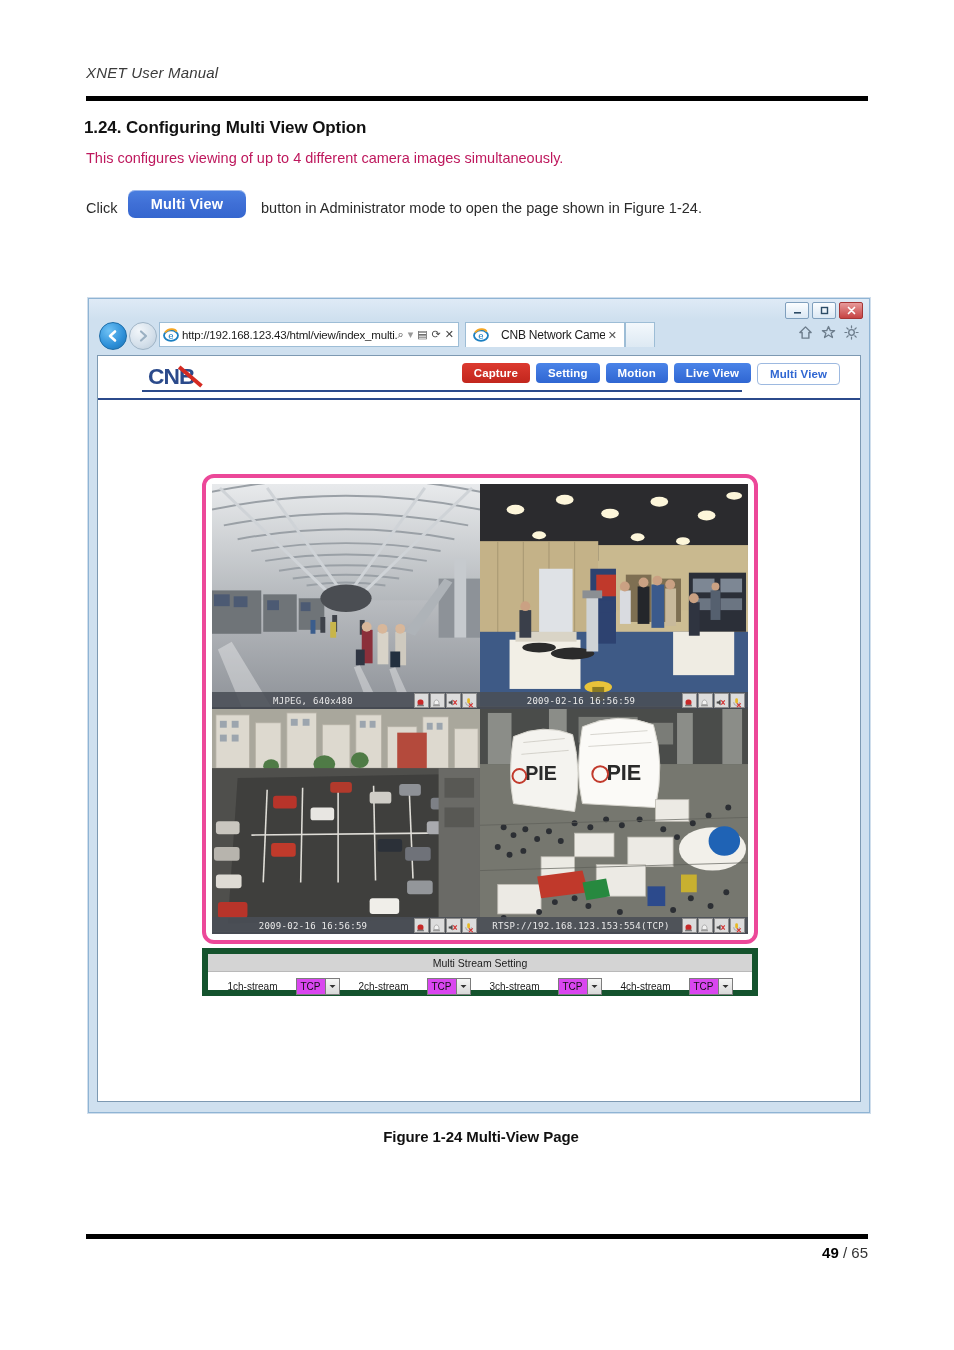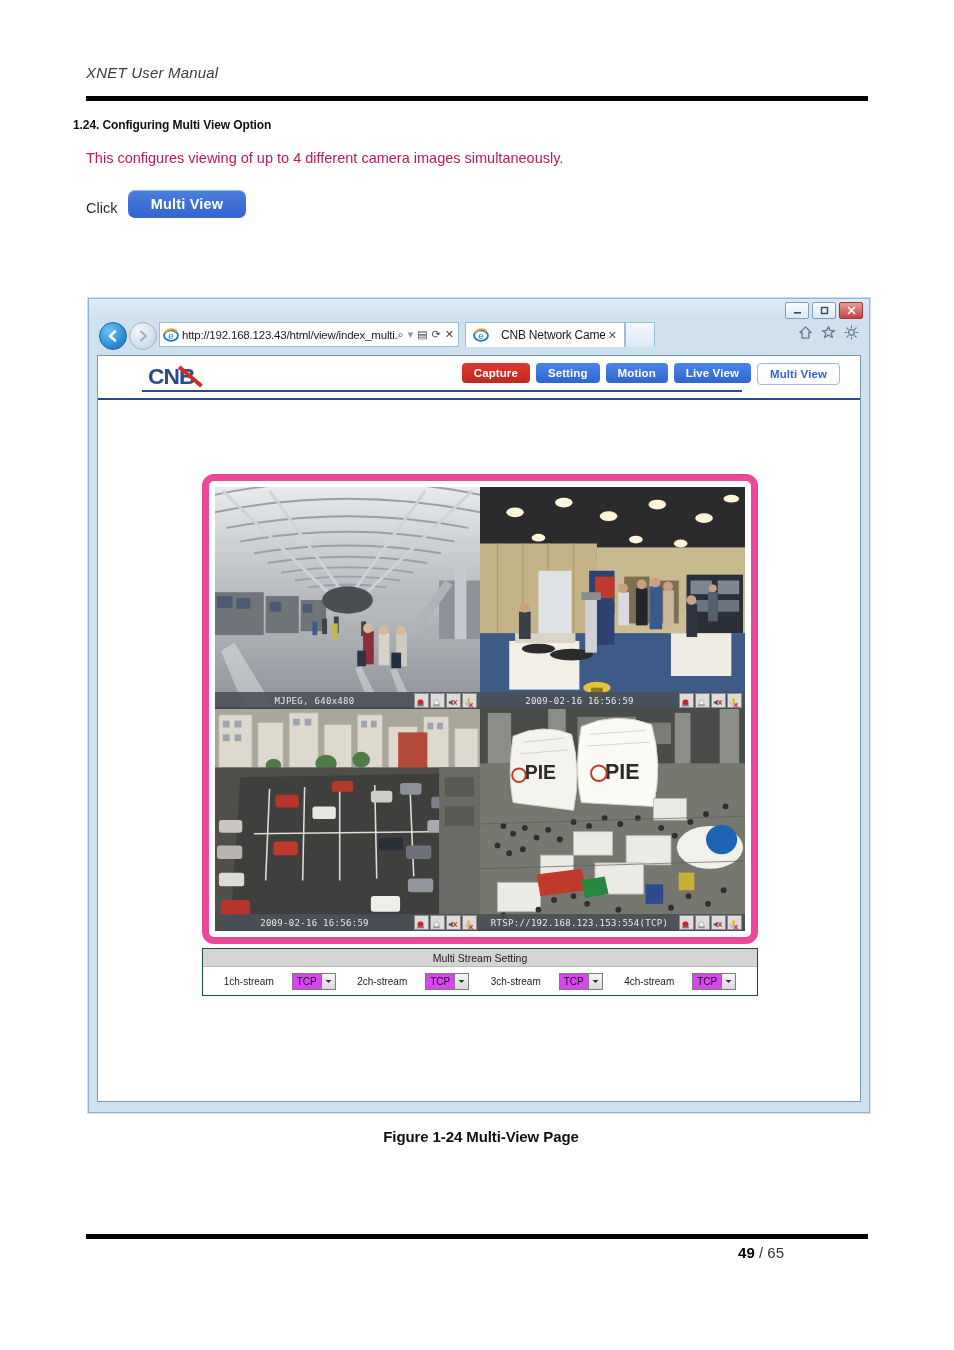--- a/index.html
+++ b/index.html
@@ -4,34 +4,34 @@
 <style>
   html,body{margin:0;padding:0;}
   body{
     width:954px;height:1350px;
     background:#ffffff;
     font-family:"Liberation Sans", sans-serif;
     color:#231f20;
     position:relative;
     overflow:hidden;
   }
-  .page{position:relative;width:870px;height:1350px;}
+  .page{position:relative;width:954px;height:1350px;}
 
   
   .doc-header{
     position:absolute;left:86px;top:64px;
     font-size:15px;font-style:italic;color:#3a3a3a;
     letter-spacing:.2px;
   }
   .rule-top{
     position:absolute;left:86px;top:96px;width:782px;height:5px;background:#000;
   }
   .h2{
-    position:absolute;left:73px;top:118px;
-    font-size:12px;font-weight:bold;color:#111;
+    position:absolute;left:84px;top:118px;
+    font-size:17px;font-weight:bold;color:#111;
     letter-spacing:-.1px;
   }
   .p1{
     position:absolute;left:86px;top:148px;width:790px;
     font-size:14.5px;color:#be185d;line-height:21px;
   }
   .click-line{
     position:absolute;left:86px;top:190px;width:790px;height:34px;
   }
   .click-word{
@@ -160,21 +160,21 @@
   .navpill.blue{background:linear-gradient(180deg,#4a84e8 0%,#2f66d2 100%);}
   .navpill.active{
     background:#ffffff;color:#2f66d2;border:1px solid #9db9e0;
   }
   .blueline{
     position:absolute;left:0;top:42px;width:100%;height:2px;background:#2b4a8b;
   }
 
   .video-wrap{
     position:absolute;left:104px;top:118px;width:556px;height:470px;
-    border:7px solid #ec4899;border-radius:12px;background:#ffffff;
+    border:4px solid #ec4899;border-radius:12px;background:#ffffff;
     box-sizing:border-box;padding:6px;
   }
   .grid{
     position:relative;width:100%;height:100%;display:grid;
     grid-template-columns:1fr 1fr;grid-template-rows:1fr 1fr;
   }
   .cell{position:relative;overflow:hidden;background:#2c2f33;}
   .cell .scene{position:absolute;inset:0;}
   .overlay{
     position:absolute;left:0;right:0;bottom:0;height:17px;
@@ -184,21 +184,21 @@
   .ov-text{
     flex:1 1 auto;text-align:center;color:#e9e9e9;font-size:9px;
     font-family:"DejaVu Sans Mono", monospace;letter-spacing:.3px;
     white-space:nowrap;overflow:hidden;
   }
   .ov-icons{flex:0 0 auto;display:flex;gap:1px;padding-right:3px;}
   .ov-ic{width:13px;height:13px;border:1px solid #8d8d8d;background:#dcdcdc;position:relative;}
 
   .mss{
     position:absolute;left:104px;top:592px;width:556px;height:48px;
-    border:1px solid #14532d;background:#ffffff;box-sizing:border-box;
+    border:6px solid #14532d;background:#ffffff;box-sizing:border-box;
   }
   .mss-title{
     height:17px;background:#d4d4d4;border-bottom:1px solid #b9b9b9;
     display:flex;align-items:center;justify-content:center;
     font-size:10.5px;color:#1b1b1b;
   }
   .mss-row{
     height:29px;display:flex;align-items:center;justify-content:space-around;
     padding:0 10px;
   }
@@ -234,20 +234,21 @@
 
   <div class="doc-header">XNET User Manual</div>
   <div class="rule-top"></div>
 
   <div class="h2">1.24. Configuring Multi View Option</div>
   <div class="p1">This configures viewing of up to 4 different camera images simultaneously.</div>
 
   <div class="click-line">
     <span class="click-word">Click</span>
     <span class="mv-chip">Multi View</span>
+    <span class="click-rest">button in Administrator mode to open the page shown in Figure 1-24.</span>
   </div>
 
 
   <div class="browser">
 
     <div class="browser-titlebar">
       <div class="winbtns">
         <div class="winbtn">
           <svg width="9" height="9" viewBox="0 0 9 9">
               <rect x="1" y="6" width="7" height="1.6" fill="#2c4b66"></rect>

